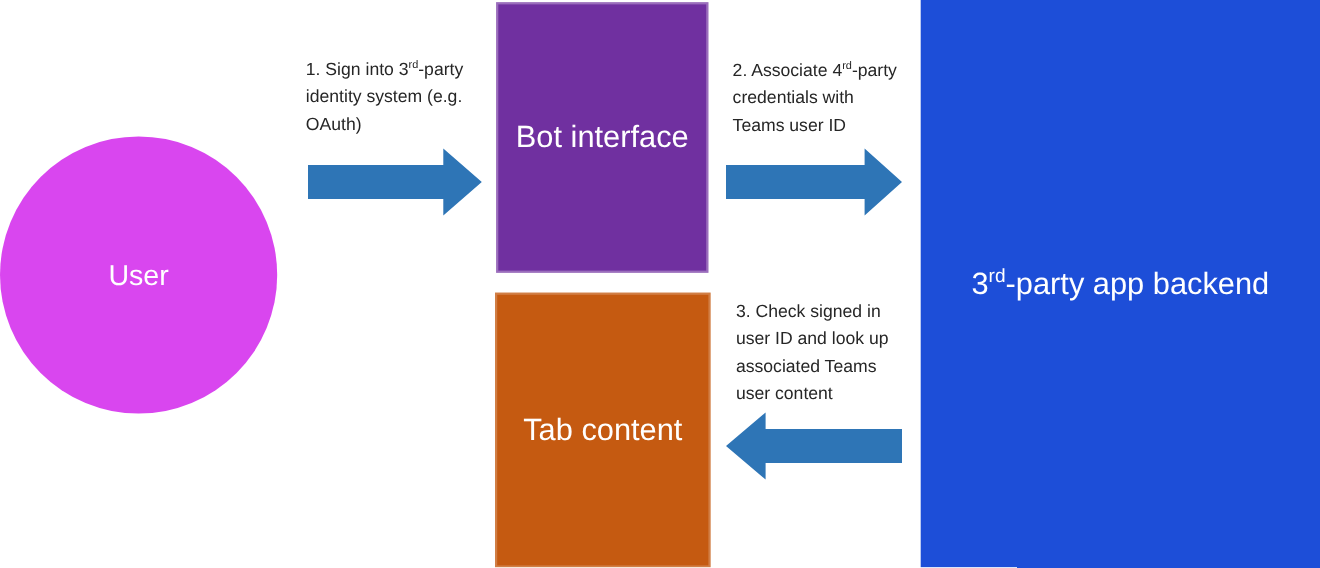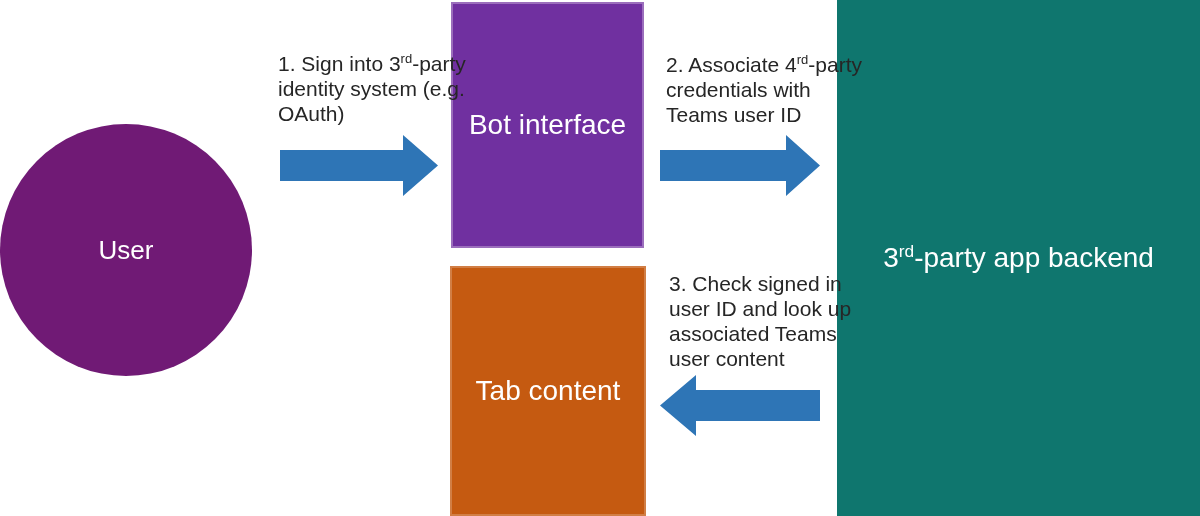--- a/index.html
+++ b/index.html
@@ -22,21 +22,21 @@
     justify-content: center;
     color: #ffffff;
   }
 
   .user-circle {
     left: 0px;
     top: 124px;
     width: 252px;
     height: 252px;
     border-radius: 50%;
-    background: #701a75;
+    background: #d946ef;
     font-size: 26px;
     font-weight: 400;
   }
 
   .bot-box {
     left: 451px;
     top: 2px;
     width: 193px;
     height: 246px;
     background: #7030A0;
@@ -52,31 +52,31 @@
     background: #C55A11;
     border: 2px solid rgba(255,255,255,0.22);
     font-size: 28px;
   }
 
   .backend-box {
     left: 837px;
     top: 0px;
     width: 363px;
     height: 516px;
-    background: #0f766e;
+    background: #1d4ed8;
     font-size: 28px;
   }
 
   .node .label { white-space: nowrap; }
 
   
   .annotation {
     position: absolute;
     color: #262626;
-    font-size: 21px;
+    font-size: 16px;
     line-height: 25px;
     white-space: pre-line;
   }
   .ann-1 { left: 278px; top: 51px; }
   .ann-2 { left: 666px; top: 52px; }
   .ann-3 { left: 669px; top: 271px; }
   .ann-4 { left: 286px; top: 282px; }
 
   sup.sup-small {
     font-size: 0.62em;

